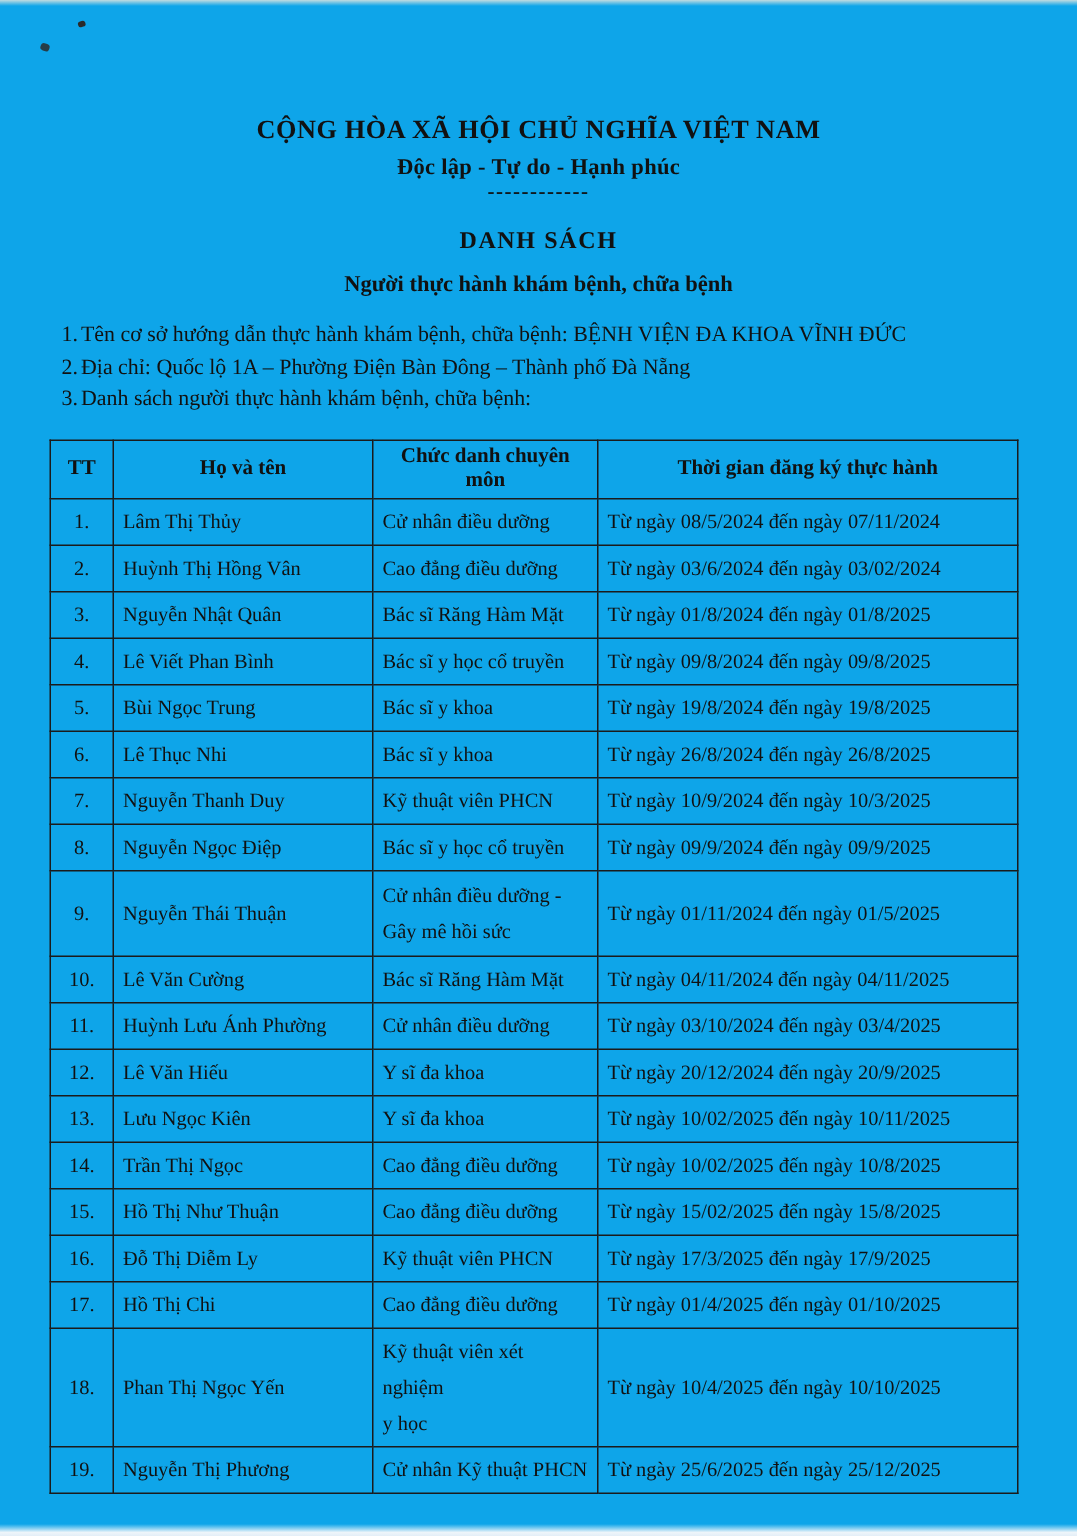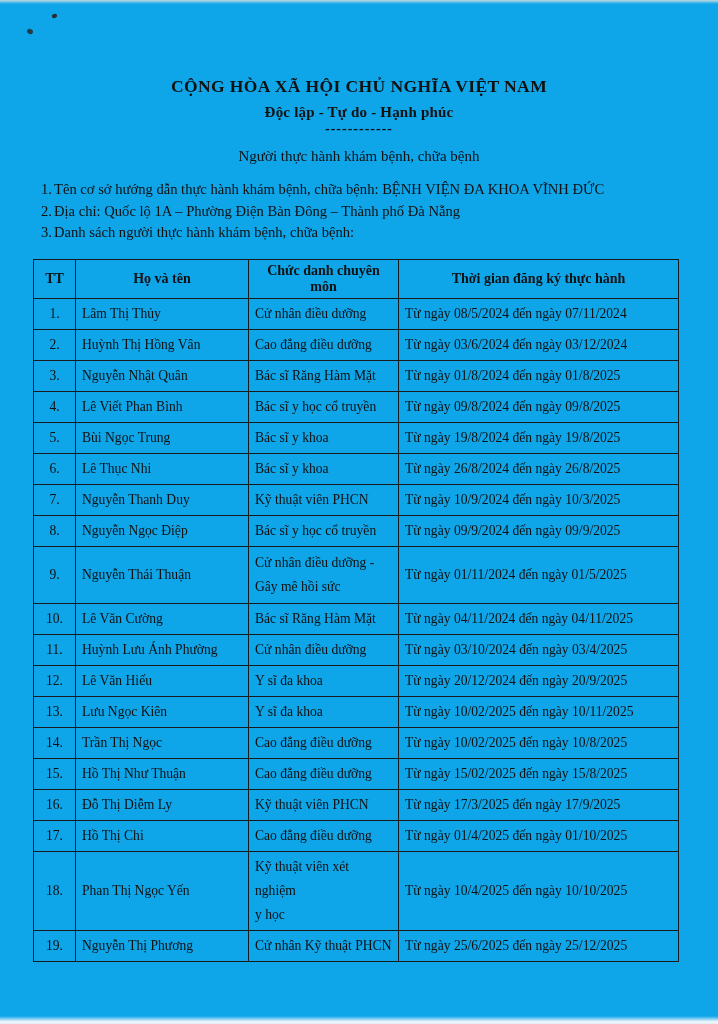--- a/index.html
+++ b/index.html
@@ -71,21 +71,21 @@
     line-height: 1;
   }
   .doc-title {
     font-size: 16px;
     font-weight: bold;
     letter-spacing: 1.1px;
     margin-top: 16px;
   }
   .doc-subtitle {
     font-size: 15px;
-    font-weight: normal;
+    font-weight: bold;
     margin-top: 12px;
   }
 
   .intro-list {
     margin: 14px 0 0 0;
     padding: 0 28px 0 54px;
     list-style: none;
     font-size: 14.6px;
     line-height: 1.42;
   }
@@ -144,20 +144,21 @@
 
   <div class="scan-top-tint"></div>
 
   <span class="speck s1"></span>
   <span class="speck s2"></span>
 
   <div class="header-block">
     <div class="national-title">CỘNG HÒA XÃ HỘI CHỦ NGHĨA VIỆT NAM</div>
     <div class="motto">Độc lập - Tự do - Hạnh phúc</div>
     <div class="dash-rule">------------</div>
+    <div class="doc-title">DANH SÁCH</div>
     <div class="doc-subtitle">Người thực hành khám bệnh, chữa bệnh</div>
   </div>
 
   <ul class="intro-list" id="intro-list">
       <li><span class="marker">1.</span><span>Tên cơ sở hướng dẫn thực hành khám bệnh, chữa bệnh: BỆNH VIỆN ĐA KHOA VĨNH ĐỨC</span></li>
       <li><span class="marker">2.</span><span>Địa chỉ: Quốc lộ 1A – Phường Điện Bàn Đông – Thành phố Đà Nẵng</span></li>
       <li><span class="marker">3.</span><span>Danh sách người thực hành khám bệnh, chữa bệnh:</span></li>
     </ul>
 
   <table class="roster">
@@ -179,21 +180,21 @@
         <tr class="row-normal">
           <td class="tt">1.</td>
           <td class="name">Lâm Thị Thủy</td>
           <td class="role">Cử nhân điều dưỡng</td>
           <td class="time">Từ ngày 08/5/2024 đến ngày 07/11/2024</td>
         </tr>
         <tr class="row-normal">
           <td class="tt">2.</td>
           <td class="name">Huỳnh Thị Hồng Vân</td>
           <td class="role">Cao đẳng điều dưỡng</td>
-          <td class="time">Từ ngày 03/6/2024 đến ngày 03/12/2024</td>
+          <td class="time">Từ ngày 03/6/2024 đến ngày 03/02/2024</td>
         </tr>
         <tr class="row-normal">
           <td class="tt">3.</td>
           <td class="name">Nguyễn Nhật Quân</td>
           <td class="role">Bác sĩ Răng Hàm Mặt</td>
           <td class="time">Từ ngày 01/8/2024 đến ngày 01/8/2025</td>
         </tr>
         <tr class="row-normal">
           <td class="tt">4.</td>
           <td class="name">Lê Viết Phan Bình</td>

